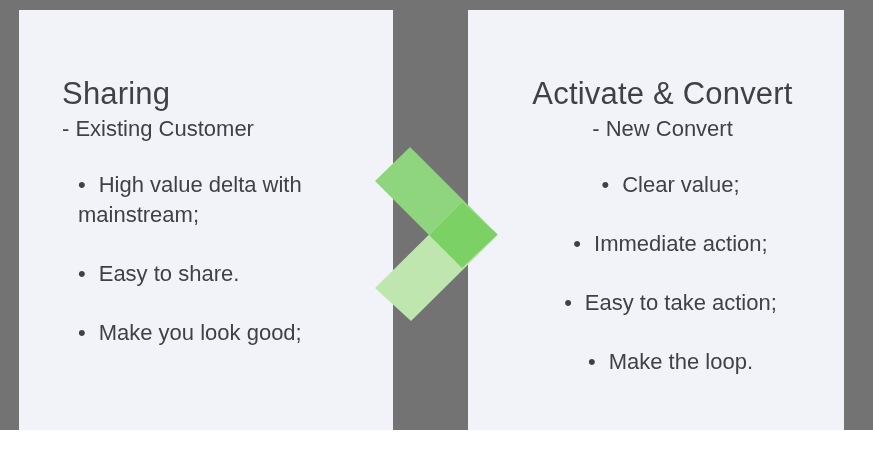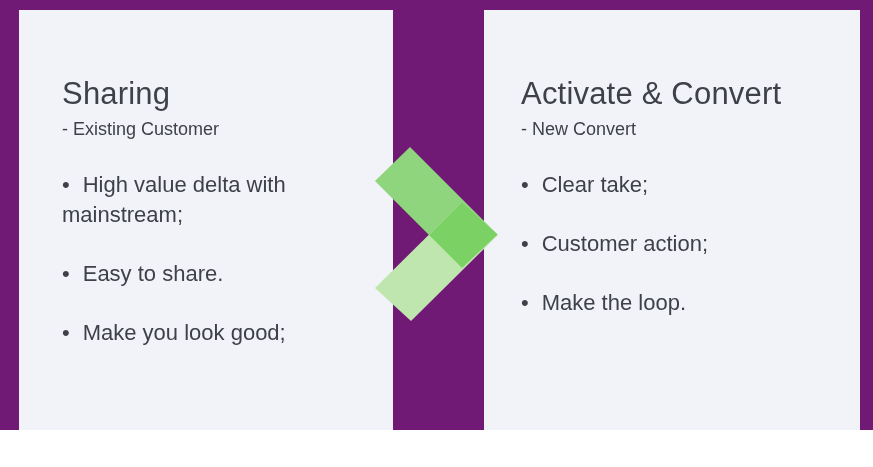--- a/index.html
+++ b/index.html
@@ -5,56 +5,57 @@
   html, body {
     margin: 0;
     padding: 0;
     background: #ffffff;
     font-family: "Liberation Sans", sans-serif;
   }
   .stage {
     position: relative;
     width: 873px;
     height: 430px;
-    background: #701a75;
+    background: #737373;
     overflow: hidden;
   }
   .panel {
     position: absolute;
     top: 10px;
     height: 450px;
     background: #f2f3f8;
     box-sizing: border-box;
     color: #3e4248;
   }
   .panel.left {
     left: 19px;
     width: 374px;
     padding: 66px 28px 0 43px;
   }
   .panel.right {
-    left: 484px;
+    left: 468px;
     width: 376px;
     padding: 66px 24px 0 37px;
+    text-align: center;
   }
   .panel-title {
     font-size: 31px;
     line-height: 36px;
     font-weight: 400;
     margin: 0;
     letter-spacing: 0.2px;
   }
   .panel-subtitle {
-    font-size: 18px;
+    font-size: 22px;
     line-height: 30px;
     margin: 2px 0 12px 0;
   }
   .bullet-list {
     list-style: none;
-    margin: 26px 0 0 0;
+    margin: 26px 0 0 16px;
     padding: 0;
   }
   .bullet-item {
     font-size: 22px;
     line-height: 30px;
     margin: 0 0 29px 0;
   }
   .bullet-glyph {
     display: inline-block;
     margin-right: 13px;
@@ -80,22 +81,23 @@
       <li class="bullet-item"><span class="bullet-glyph">•</span><span>High value delta with mainstream;</span></li>
       <li class="bullet-item"><span class="bullet-glyph">•</span><span>Easy to share.</span></li>
       <li class="bullet-item"><span class="bullet-glyph">•</span><span>Make you look good;</span></li>
     </ul>
   </section>
 
   <section class="panel right">
     <h1 class="panel-title">Activate &amp; Convert</h1>
     <div class="panel-subtitle">- New Convert</div>
     <ul class="bullet-list">
-      <li class="bullet-item"><span class="bullet-glyph">•</span><span>Clear take;</span></li>
-      <li class="bullet-item"><span class="bullet-glyph">•</span><span>Customer action;</span></li>
+      <li class="bullet-item"><span class="bullet-glyph">•</span><span>Clear value;</span></li>
+      <li class="bullet-item"><span class="bullet-glyph">•</span><span>Immediate action;</span></li>
+      <li class="bullet-item"><span class="bullet-glyph">•</span><span>Easy to take action;</span></li>
       <li class="bullet-item"><span class="bullet-glyph">•</span><span>Make the loop.</span></li>
     </ul>
   </section>
 
   <svg class="chevron-layer" viewBox="0 0 873 467" aria-hidden="true">
     <polygon points="410,147 497,234 462,268 375,181" fill="#8ed57d"></polygon>
     <polygon points="462,202 498,235 411,321 375,288" fill="#c0e6af"></polygon>
     <polygon points="462,202 497.5,234.5 462,268 429,235" fill="#7cd164"></polygon>
   </svg>
 

